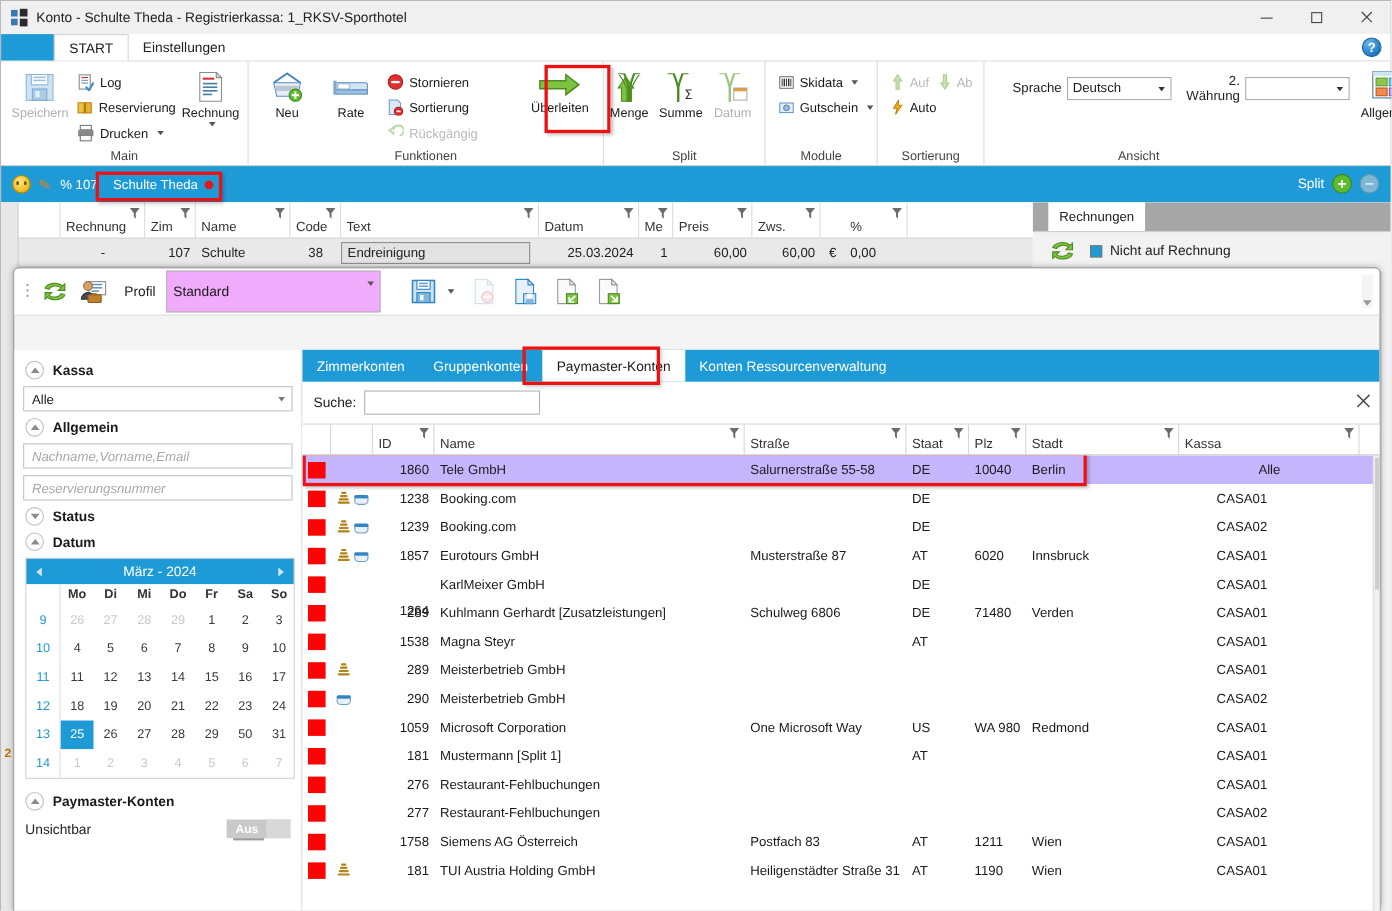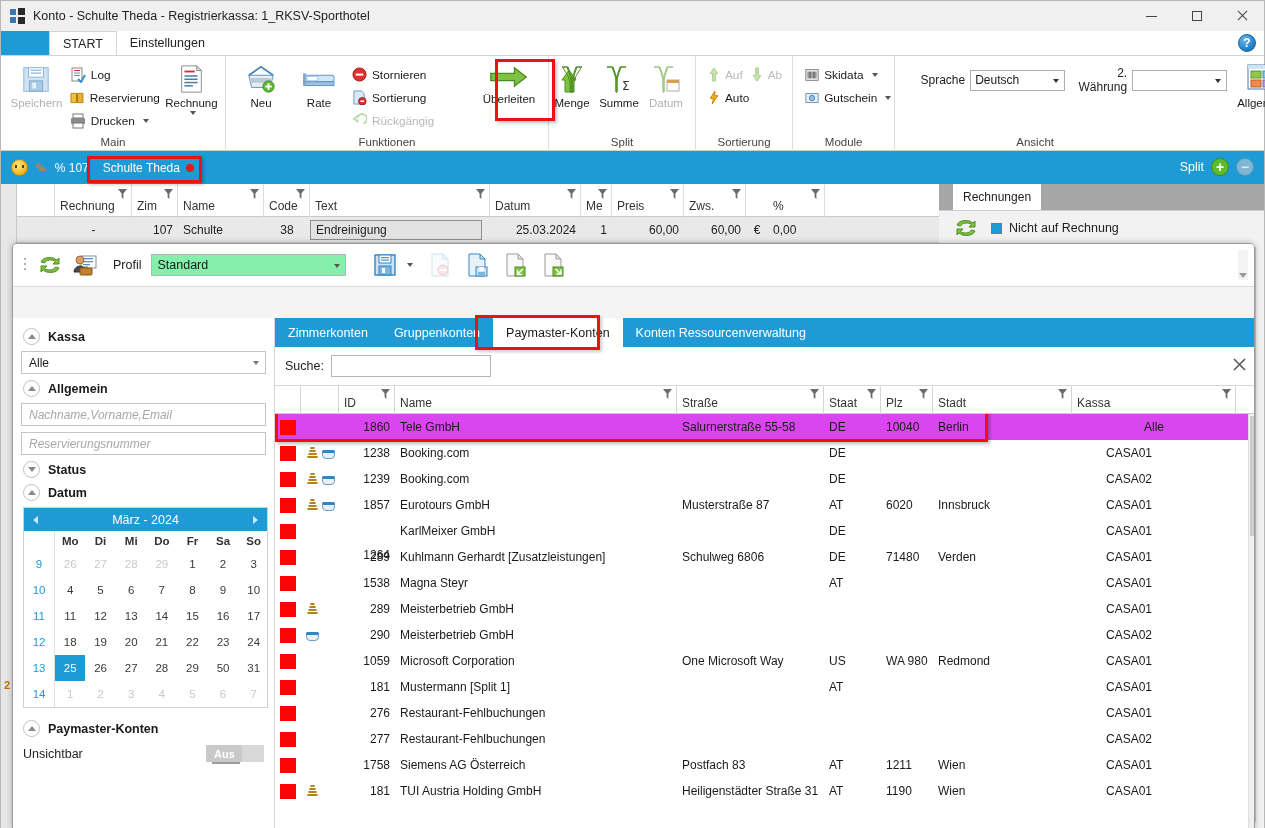--- a/index.html
+++ b/index.html
@@ -212,21 +212,21 @@
     display:flex;align-items:center;justify-content:center;}
   .dlg-toolbar {
     height:43px; background:#ffffff; border-bottom:1px solid #dadada;
     display:flex; align-items:center; padding-left:10px; gap:4px; position:relative;
   }
   .grip { width:4px; height:18px; position:relative; margin-right:4px;}
   .grip i{ position:absolute; left:1px; width:2px;height:2px; background:#999; border-radius:50%;}
   .tb-btn { width:30px; height:32px; display:flex; align-items:center; justify-content:center; }
   .profil-lbl { font-size:12.5px; margin:0 6px 0 10px; color:#222;}
   .profil-combo {
-    width:195px; height:22px; background:#86efac; border:1px solid #b5b5b5;
+    width:195px; height:38px; background:#f0abfc; border:1px solid #b5b5b5;
     display:flex; align-items:center; padding-left:5px; font-size:12.5px; position:relative;
   }
   .profil-combo .arr{position:absolute;right:5px;top:9px;width:0;height:0;
     border-left:3.5px solid transparent;border-right:3.5px solid transparent;border-top:4px solid #555;}
   .tb-scroll {
     position:absolute; right:6px; top:6px; width:10px; height:30px; background:#f4f4f4;
   }
   .tb-scroll .dn { position:absolute; bottom:2px; left:1px; width:0;height:0;
     border-left:4px solid transparent;border-right:4px solid transparent;border-top:5px solid #9a9a9a;}
 
@@ -295,21 +295,21 @@
 
   
   .dt-head { height:29px; display:flex; border-top:1px solid #d6d6d6; border-bottom:1px solid #c9c9c9; background:#fff;}
   .dth {
     position:relative; border-right:1px solid #d6d6d6; height:28px;
     display:flex; align-items:flex-end; padding:0 0 4px 5px; font-size:12px; color:#333;
   }
   .dth .fil{ position:absolute; right:4px; top:3px; width:9px;height:10px;}
   .dt-body { position:absolute; left:0; top:96px; right:0; bottom:0; overflow:hidden; }
   .dt-row { height:26px; display:flex; align-items:center; font-size:12px; color:#1a1a1a; }
-  .dt-row.sel { background:#d946ef; }
+  .dt-row.sel { background:#c4b5fd; }
   .dtc { height:26px; display:flex; align-items:center; padding:0 5px; overflow:hidden; white-space:nowrap;}
   .redsq { width:22px; height:15px; background:#fc0404; }
   .redbox-row {
     position:absolute; left:0px; top:-3px; width:713px; height:31px;
     border:3px solid #ee1111; box-shadow:2px 2px 3px rgba(0,0,0,.25); z-index:20; pointer-events:none;
   }
   .dt-scroll {
     position:absolute; right:0; top:0; width:12px; bottom:0; background:#f0f0f0; border-left:1px solid #ddd;
   }
   .dt-scroll .thumb { position:absolute; left:1px; top:2px; width:10px; height:120px; background:#cdcdcd;}
@@ -502,48 +502,20 @@
           <svg width="30" height="30" viewBox="0 0 30 30">
             <path d="M3 3 h6 q3 8 4 13 v12 h-1 v-12 q-1 -5 -4 -13 z" fill="#c8e3ab" stroke="#9cc481"></path>
             <path d="M22 3 h-6 q-3 8 -4 13 v12 h1 v-12 q1 -5 4 -13 z" fill="#c8e3ab" stroke="#9cc481"></path>
             <rect x="16" y="16" width="12" height="11" fill="#fff" stroke="#b0b0b0"></rect>
             <rect x="16" y="16" width="12" height="3" fill="#d8a050"></rect>
           </svg>
           <span class="lbl">Datum</span>
         </div>
       </div>
       <div class="rlabel">Split</div>
-    </div>
-
-    <div class="rgroup" style="width:98px;">
-      <div class="rbody" style="padding-left:8px;">
-        <div class="smallcol">
-          <div style="display:flex;">
-            <div class="smallbtn disabled">
-              <svg width="12" height="15" viewBox="0 0 12 16">
-                <path d="M6 1 L10 7 H7.5 V15 H4.5 V7 H2 Z" fill="#c8e3ab" stroke="#a9cc8c"></path>
-              </svg>
-              <span>Auf</span>
-            </div>
-            <div class="smallbtn disabled">
-              <svg width="12" height="15" viewBox="0 0 12 16">
-                <path d="M6 15 L10 9 H7.5 V1 H4.5 V9 H2 Z" fill="#c8e3ab" stroke="#a9cc8c"></path>
-              </svg>
-              <span>Ab</span>
-            </div>
-          </div>
-          <div class="smallbtn">
-            <svg width="12" height="15" viewBox="0 0 12 16">
-              <path d="M7 1 L2 9 H5.5 L4 15 L10 6 H6.5 Z" fill="#f0b020" stroke="#c08000"></path>
-            </svg>
-            <span>Auto</span>
-          </div>
-        </div>
-      </div>
-      <div class="rlabel">Sortierung</div>
     </div>
 
     <div class="rgroup" style="width:102px;">
       <div class="rbody" style="padding-left:8px;">
         <div class="smallcol">
           <div class="smallbtn">
             <svg width="14" height="14" viewBox="0 0 16 16">
               <rect x="1" y="2" width="14" height="12" fill="#fff" stroke="#666"></rect>
               <rect x="3" y="4" width="1" height="8" fill="#333"></rect>
               <rect x="5" y="4" width="1.5" height="8" fill="#333"></rect>
@@ -558,20 +530,48 @@
             <svg width="14" height="14" viewBox="0 0 16 16">
               <rect x="1" y="3" width="14" height="10" fill="#e6eef5" stroke="#5a8fc0"></rect>
               <circle cx="8" cy="8" r="3" fill="#9ac0de" stroke="#4a7aa8"></circle>
             </svg>
             <span>Gutschein</span>
             <span class="caret"></span>
           </div>
         </div>
       </div>
       <div class="rlabel">Module</div>
+    </div>
+
+    <div class="rgroup" style="width:98px;">
+      <div class="rbody" style="padding-left:8px;">
+        <div class="smallcol">
+          <div style="display:flex;">
+            <div class="smallbtn disabled">
+              <svg width="12" height="15" viewBox="0 0 12 16">
+                <path d="M6 1 L10 7 H7.5 V15 H4.5 V7 H2 Z" fill="#c8e3ab" stroke="#a9cc8c"></path>
+              </svg>
+              <span>Auf</span>
+            </div>
+            <div class="smallbtn disabled">
+              <svg width="12" height="15" viewBox="0 0 12 16">
+                <path d="M6 15 L10 9 H7.5 V1 H4.5 V9 H2 Z" fill="#c8e3ab" stroke="#a9cc8c"></path>
+              </svg>
+              <span>Ab</span>
+            </div>
+          </div>
+          <div class="smallbtn">
+            <svg width="12" height="15" viewBox="0 0 12 16">
+              <path d="M7 1 L2 9 H5.5 L4 15 L10 6 H6.5 Z" fill="#f0b020" stroke="#c08000"></path>
+            </svg>
+            <span>Auto</span>
+          </div>
+        </div>
+      </div>
+      <div class="rlabel">Sortierung</div>
     </div>
 
     <div class="rgroup" style="width:380px; border-right:none;">
       <div class="rbody" style="padding-left:8px;">
         <div style="display:flex;flex-direction:row;padding-top:4px;">
           <div class="sprache-row">
             <span class="lab">Sprache</span>
             <div class="combo">
               <span>Deutsch</span>
               <span class="arr"></span>

